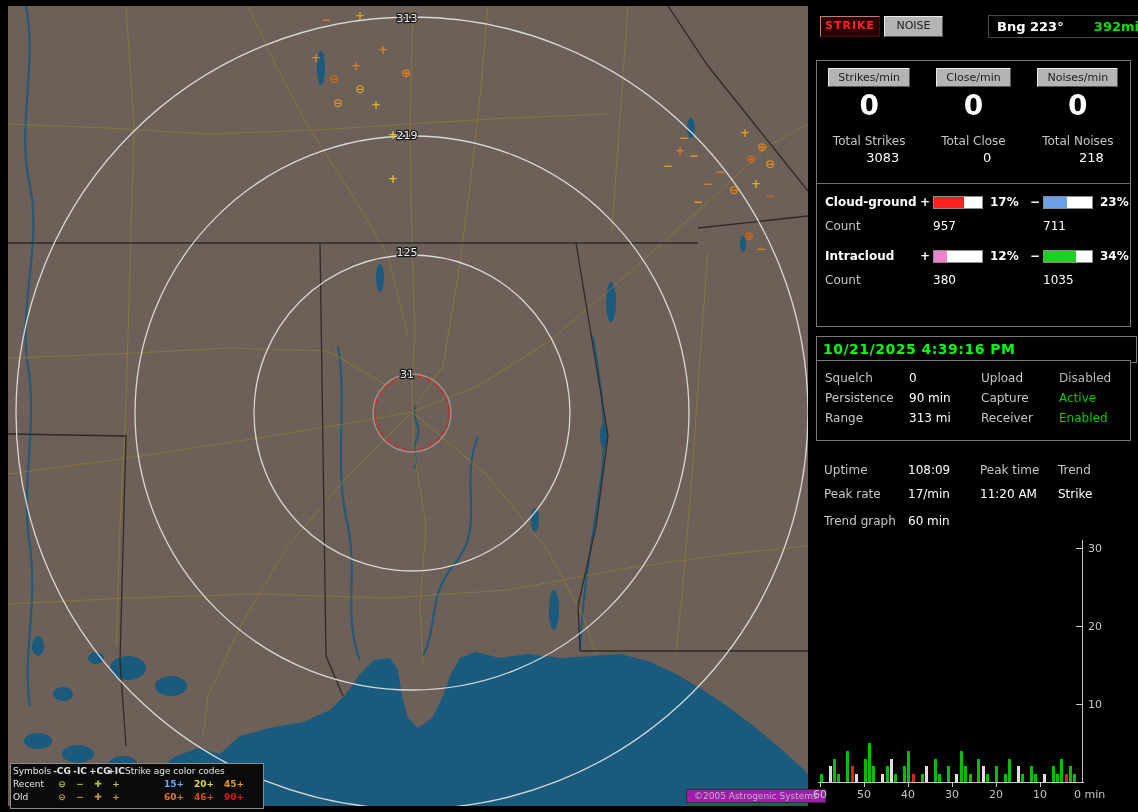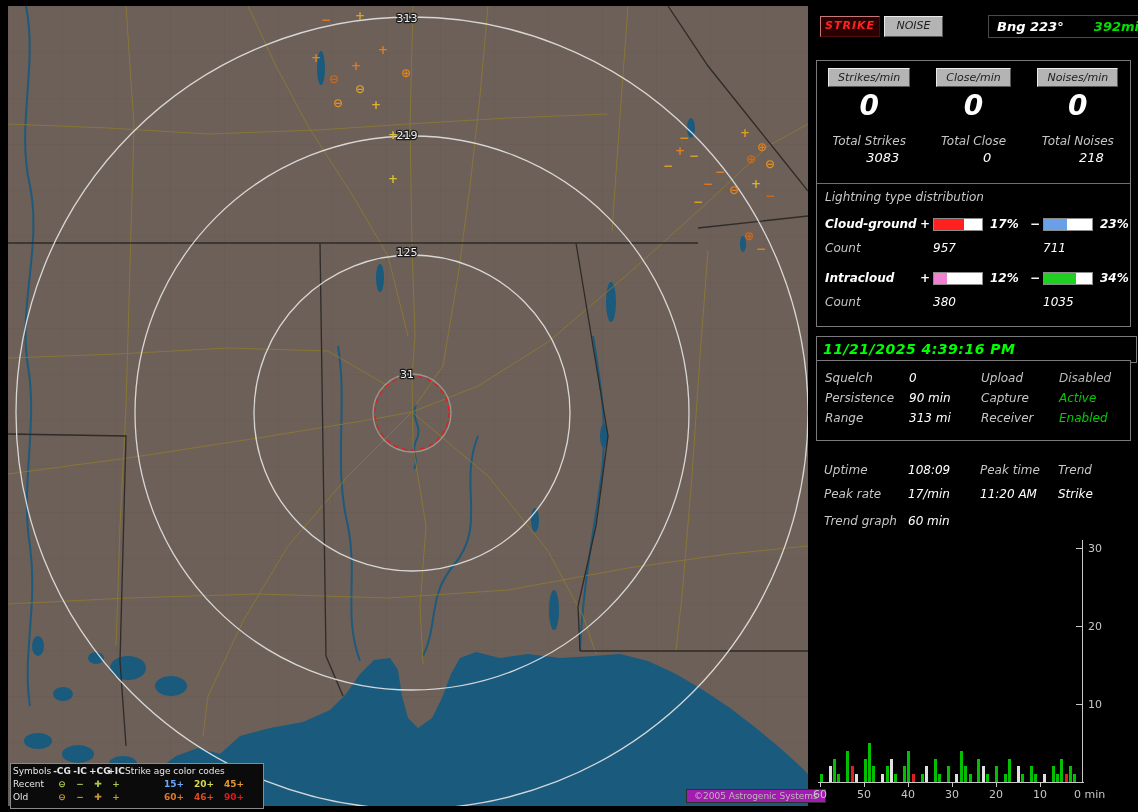--- a/index.html
+++ b/index.html
@@ -1,18 +1,18 @@
 <!DOCTYPE html>
 <html><head>
 <meta charset="utf-8">
 <style>
   html,body{margin:0;padding:0;background:#000;}
   body{width:1138px;height:812px;position:relative;overflow:hidden;
        font-family:"DejaVu Sans",sans-serif;color:#fff;}
-  .abs{position:absolute;font-style:italic;}
+  .abs{position:absolute;}
 
   
   .map-area{position:absolute;left:8px;top:6px;width:800px;height:800px;background:#6d6058;}
   .map-area svg{display:block;}
   .ring-label{fill:#f0f0f0;stroke:#1a1a1a;stroke-width:2.5px;paint-order:stroke;
               font-size:11px;font-family:"DejaVu Sans",sans-serif;}
   .strike{font:bold 12px "DejaVu Sans",sans-serif;text-anchor:middle;dominant-baseline:central;}
 
   
   .legend{position:absolute;left:2px;top:757px;width:248px;height:42px;background:#0b0b0b;
@@ -243,21 +243,20 @@
     </div>
     <div class="meter">
       <span class="btn3d mbtn">Noises/min</span>
       <div class="zero">0</div>
       <div class="tlabel">Total Noises</div>
       <div class="tvalue">218</div>
     </div>
   </div>
 
   <div class="dist">
-    <div class="dist-title">Lightning type distribution</div>
 
     <div class="drow">
       <span class="dlabel">Cloud-ground</span>
       <span class="dsign">+</span>
       <div class="dbar">
         <div class="dfill" style="width: 62%; background: rgb(255, 32, 32);"></div>
       </div>
       <span class="dpct">17%</span>
       <span class="dsign">−</span>
       <div class="dbar">
@@ -293,21 +292,21 @@
       <span></span>
       <span class="ccell">380</span>
       <span></span>
         <span></span>
       <span class="ccell">1035</span>
       <span></span>
     </div>
   </div>
 </div>
 
-<div class="abs gbox ts-box" style="left:816px;top:336px;width:313px;height:25px;">11/21/2025 4:39:16 PM</div>
+<div class="abs gbox ts-box" style="left:816px;top:336px;width:313px;height:25px;">10/21/2025 4:39:16 PM</div>
 
 <div class="abs gbox" style="left:816px;top:360px;width:313px;height:79px;">
   <div class="set-grid">
     <span class="lbl">Squelch</span>
     <span class="val">0</span>
     <span class="lbl">Upload</span>
     <span class="val" style="color: rgb(184, 184, 184);">Disabled</span>
 
     <span class="lbl">Persistence</span>
     <span class="val">90 min</span>

